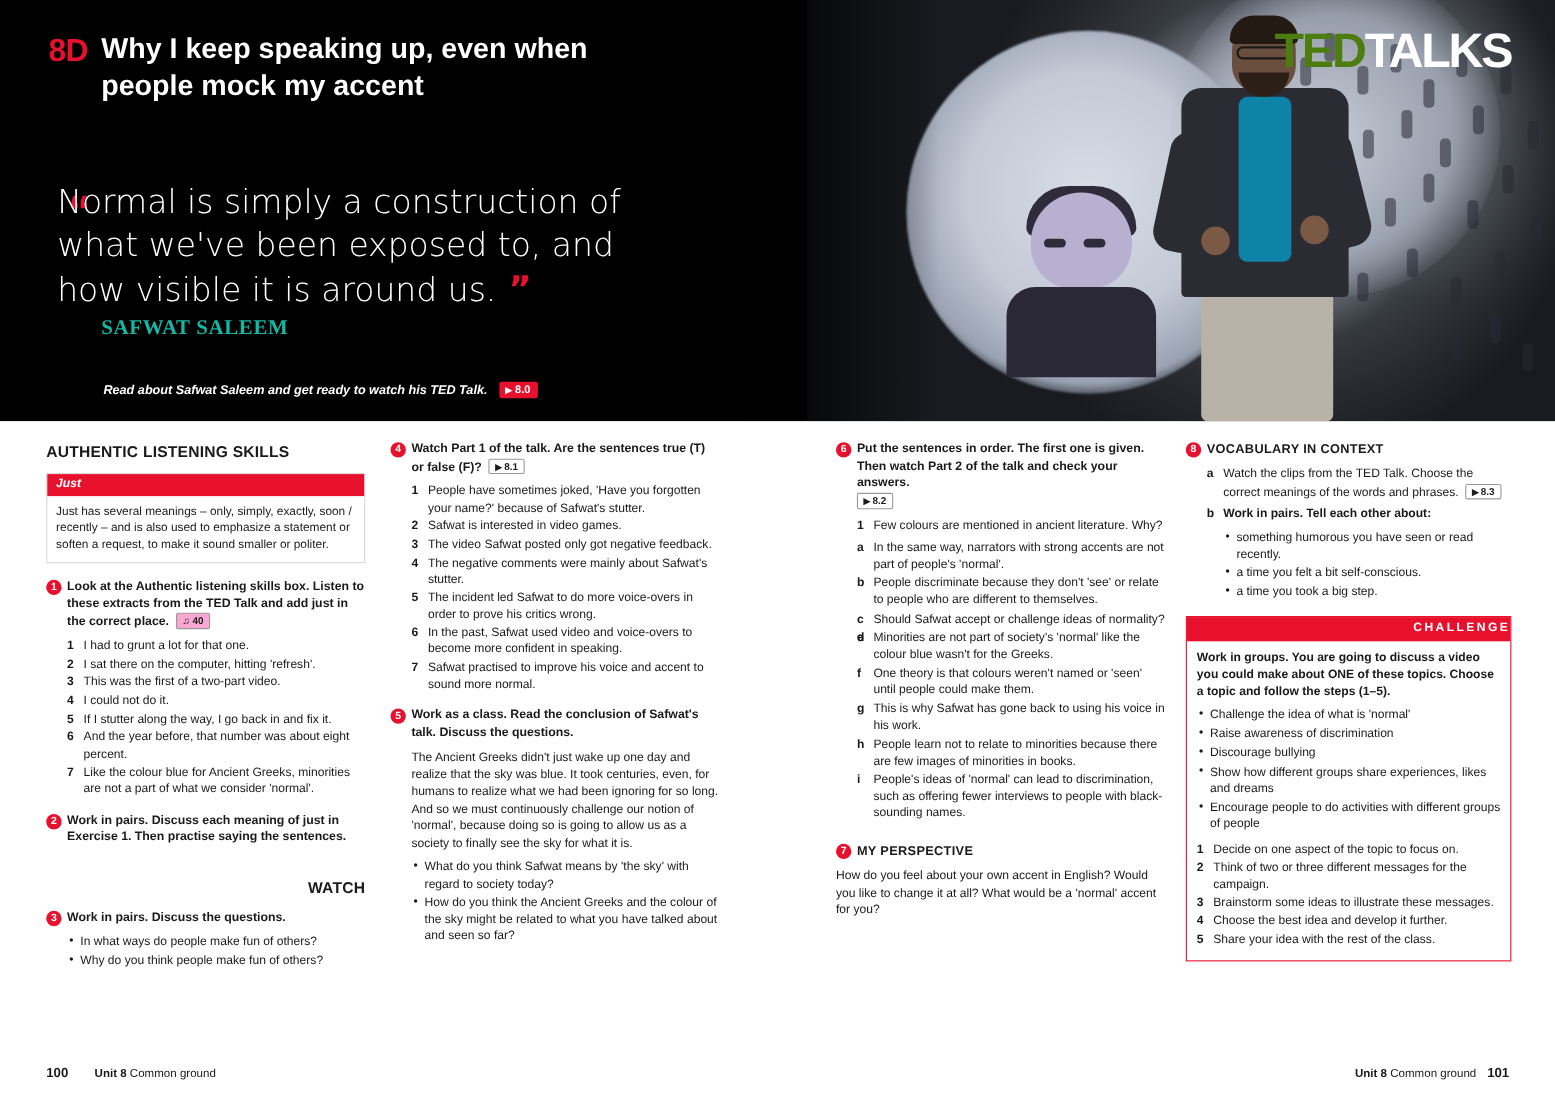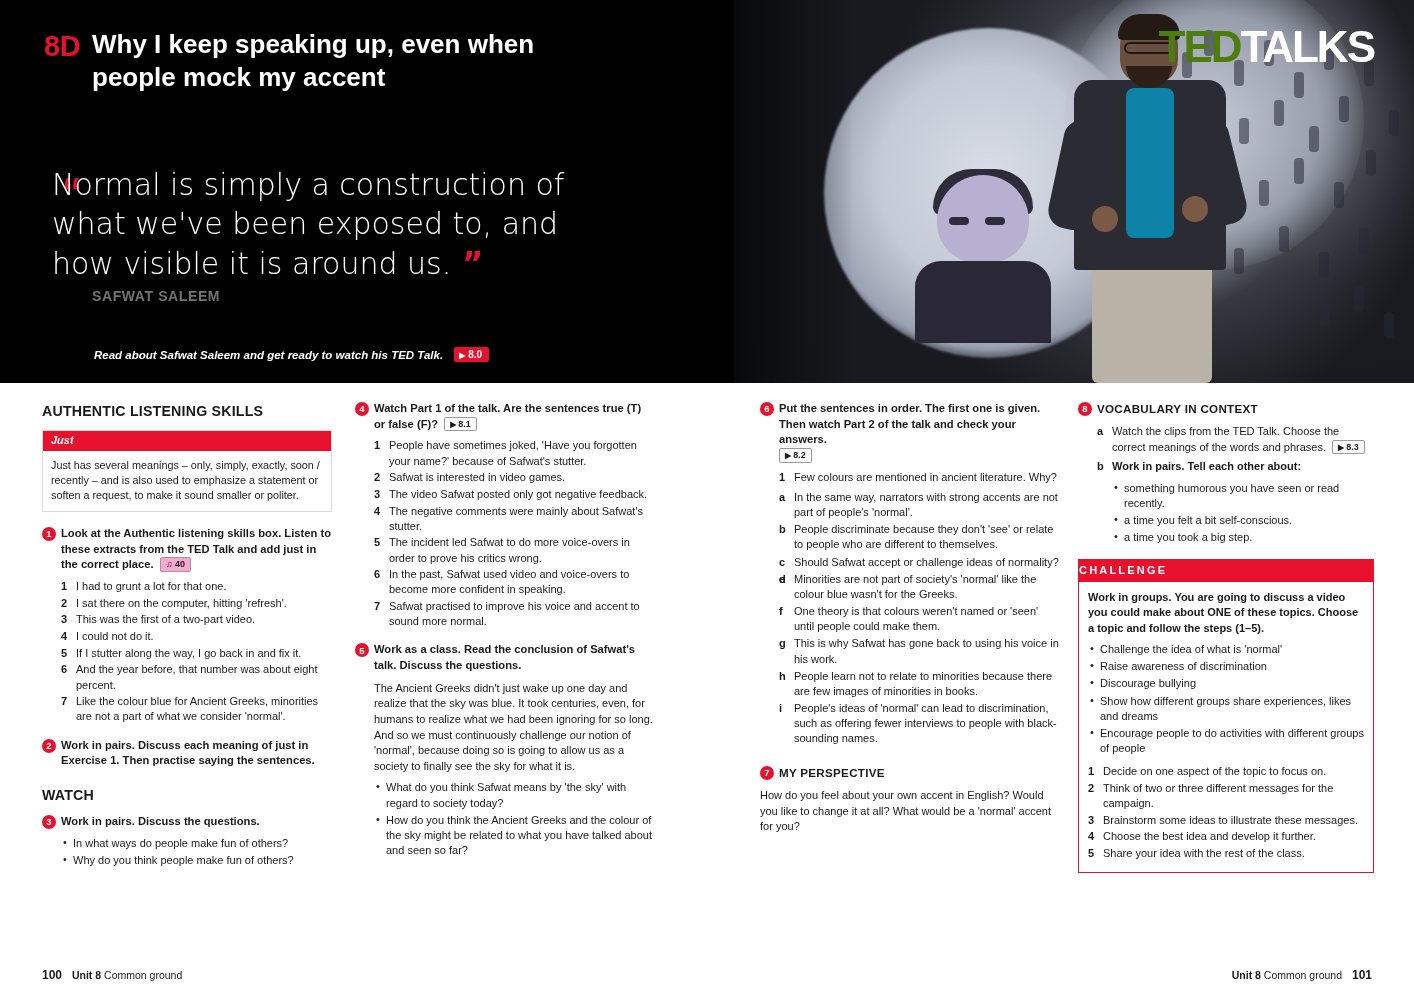--- a/index.html
+++ b/index.html
@@ -91,21 +91,21 @@
   }
   .quote {
     position:absolute; left:52px; top:165px; width:520px;
     color:#ffffff; font-size:30px; line-height:1.3; font-weight:300;
     font-family:"DejaVu Sans", sans-serif;
   }
   .quote .qm { color:#e8112d; font-weight:bold; font-size:32px; }
   .quote-mark-open { position:absolute; left:62px; top:172px; color:#e8112d; font-size:40px; font-weight:bold; line-height:1; }
   .speaker-name {
     position:absolute; left:92px; top:288px;
-    color:#737373; font-size:14px; font-weight:bold; letter-spacing:0.6px;
+    color:#14b8a6; font-size:19px; font-weight:bold; letter-spacing:0.6px;font-family:Liberation Serif, serif;
   }
   .read-about {
     position:absolute; left:94px; top:347px;
     color:#ffffff; font-size:11.5px; font-style:italic; font-weight:bold;
   }
   .vid-tag {
     display:inline-block; background:#e8112d; color:#fff;
     font-size:10px; font-weight:bold; font-style:normal;
     padding:2px 7px 2px 5px; border-radius:2px; margin-left:8px;
     vertical-align:1px;
@@ -123,21 +123,21 @@
   .page { position:absolute; left:0; top:383px; width:1414px; height:617px; background:#fff; }
   .col { position:absolute; top:18px; font-size:11.2px; line-height:1.42; }
   .c1 { left:42px; width:290px; }
   .c2 { left:355px; width:300px; }
   .c3 { left:760px; width:300px; }
   .c4 { left:1078px; width:296px; }
 
   h2.sec {
     font-size:14.2px; font-weight:bold; letter-spacing:0.2px; margin:0 0 9px 0;
   }
-  h2.sec.watch { margin-top:16px; }
+  h2.sec.watch { margin-top:28px;text-align:right; }
 
   .just-box { border:1px solid #d9d9d9; margin-bottom:14px; }
   .just-hdr {
     background:#e8112d; color:#fff; font-size:11px; font-weight:bold;
     font-style:italic; padding:2px 8px;
   }
   .just-body { padding:7px 8px 8px 8px; font-size:10.8px; line-height:1.4; }
 
   .ex { margin-bottom:13px; position:relative; padding-left:19px; }
   .ex-num {
@@ -173,28 +173,28 @@
   .para { margin-top:7px; font-size:11px; line-height:1.42; }
 
   .mysub { font-size:11.6px; font-weight:bold; letter-spacing:0.3px; }
 
   
   .voc-item { position:relative; padding-left:15px; font-size:11px; line-height:1.4; margin-bottom:4px; }
   .voc-item .l { position:absolute; left:0; top:0; font-weight:bold; }
 
   .challenge { border:1.5px solid #e8112d; margin-top:14px; }
   .challenge-hdr {
-    background:#e8112d; color:#fff; text-align:left; font-size:11px;
+    background:#e8112d; color:#fff; text-align:right; font-size:11px;
     font-weight:bold; letter-spacing:2.2px; padding:3px 0;
   }
   .challenge-body { padding:8px 9px 9px 9px; font-size:11px; line-height:1.4; }
 
   
   .footer-l { position:absolute; left:42px; bottom:18px; font-size:10.5px; }
-  .footer-l .pg { font-weight:bold; font-size:12px; margin-right:7px; }
+  .footer-l .pg { font-weight:bold; font-size:12px; margin-right:21px; }
   .footer-r { position:absolute; right:42px; bottom:18px; font-size:10.5px; }
   .footer-r .pg { font-weight:bold; font-size:12px; margin-left:7px; }
   .footer-unit { font-weight:bold; }
 </style>
 </head>
 <body>
 
 <div class="hero">
   <div class="hero-photo">
     <div class="screen-blob"></div>

